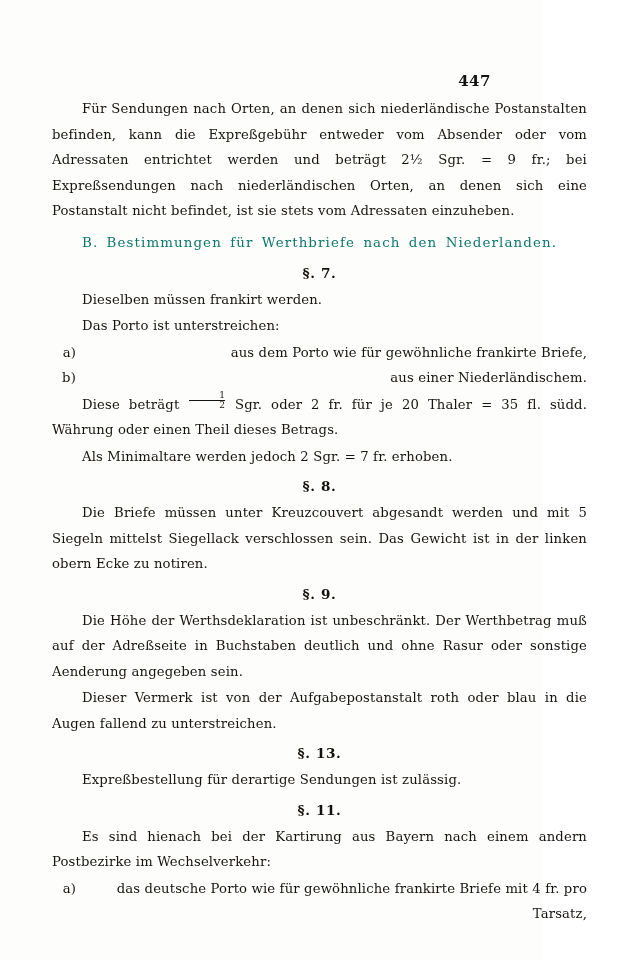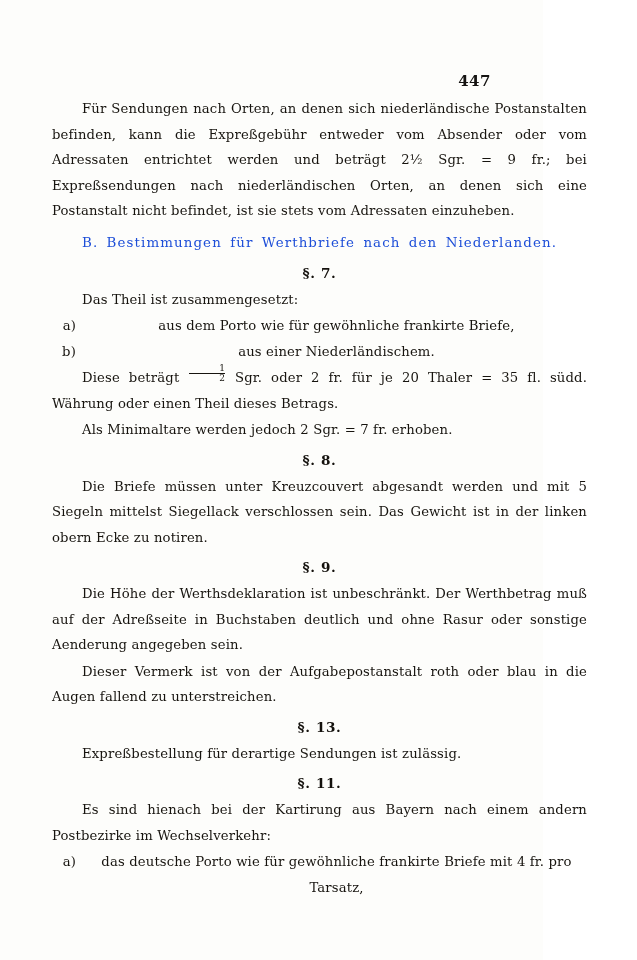--- a/index.html
+++ b/index.html
@@ -48,21 +48,21 @@
   p.indent {
     text-indent: 30px;
   }
   .heading-b {
     margin: 6px 0 2px 0;
     font-size: 13.4px;
     line-height: 26px;
     text-align: center;
     letter-spacing: 1.1px;
     word-spacing: 3px;
-    color: #1d4ed8;
+    color: #0f766e;
   }
   .section-mark {
     margin: 7px 0 4px 0;
     text-align: center;
     font-weight: bold;
     font-size: 13.6px;
     line-height: 20px;
     letter-spacing: 0.6px;
     color: #14110d;
   }
@@ -80,21 +80,21 @@
   }
   .list li .marker {
     width: 34px;
     flex: 0 0 34px;
     text-align: right;
     padding-right: 10px;
     box-sizing: border-box;
   }
   .list li .item-text {
     flex: 1 1 auto;
-    text-align: center;
+    text-align: right;
   }
   .spaced-light {
     letter-spacing: 1.1px;
   }
   .frac {
     display: inline-block;
     font-size: 9px;
     line-height: 1;
     vertical-align: 1px;
     text-align: center;
@@ -111,21 +111,22 @@
   <div class="page-number">447</div>
 
   <div class="content">
 
     <p class="para indent">Für Sendungen nach Orten, an denen sich niederländische Postanstalten befinden, kann die Expreßgebühr entweder vom Absender oder vom Adressaten entrichtet werden und beträgt 2½ Sgr. = 9 fr.; bei Expreßsendungen nach niederländischen Orten, an denen sich eine Postanstalt nicht befindet, ist sie stets vom Adressaten einzuheben.</p>
 
     <p class="heading-b spaced-light">B.  Bestimmungen für Werthbriefe nach den Niederlanden.</p>
 
     <div class="section-mark">§. 7.</div>
 
-    <p class="para indent">Das Theil ist zusammengesetzt:</p>
+    <p class="para indent">Dieselben müssen frankirt werden.</p>
+    <p class="para indent">Das Porto ist unterstreichen:</p>
 
     <ul class="list">
       <li>
         <span class="marker">a)</span>
         <span class="item-text">aus dem Porto wie für gewöhnliche frankirte Briefe,</span>
       </li>
       <li>
         <span class="marker">b)</span>
         <span class="item-text">aus einer Niederländischem.</span>
       </li>

